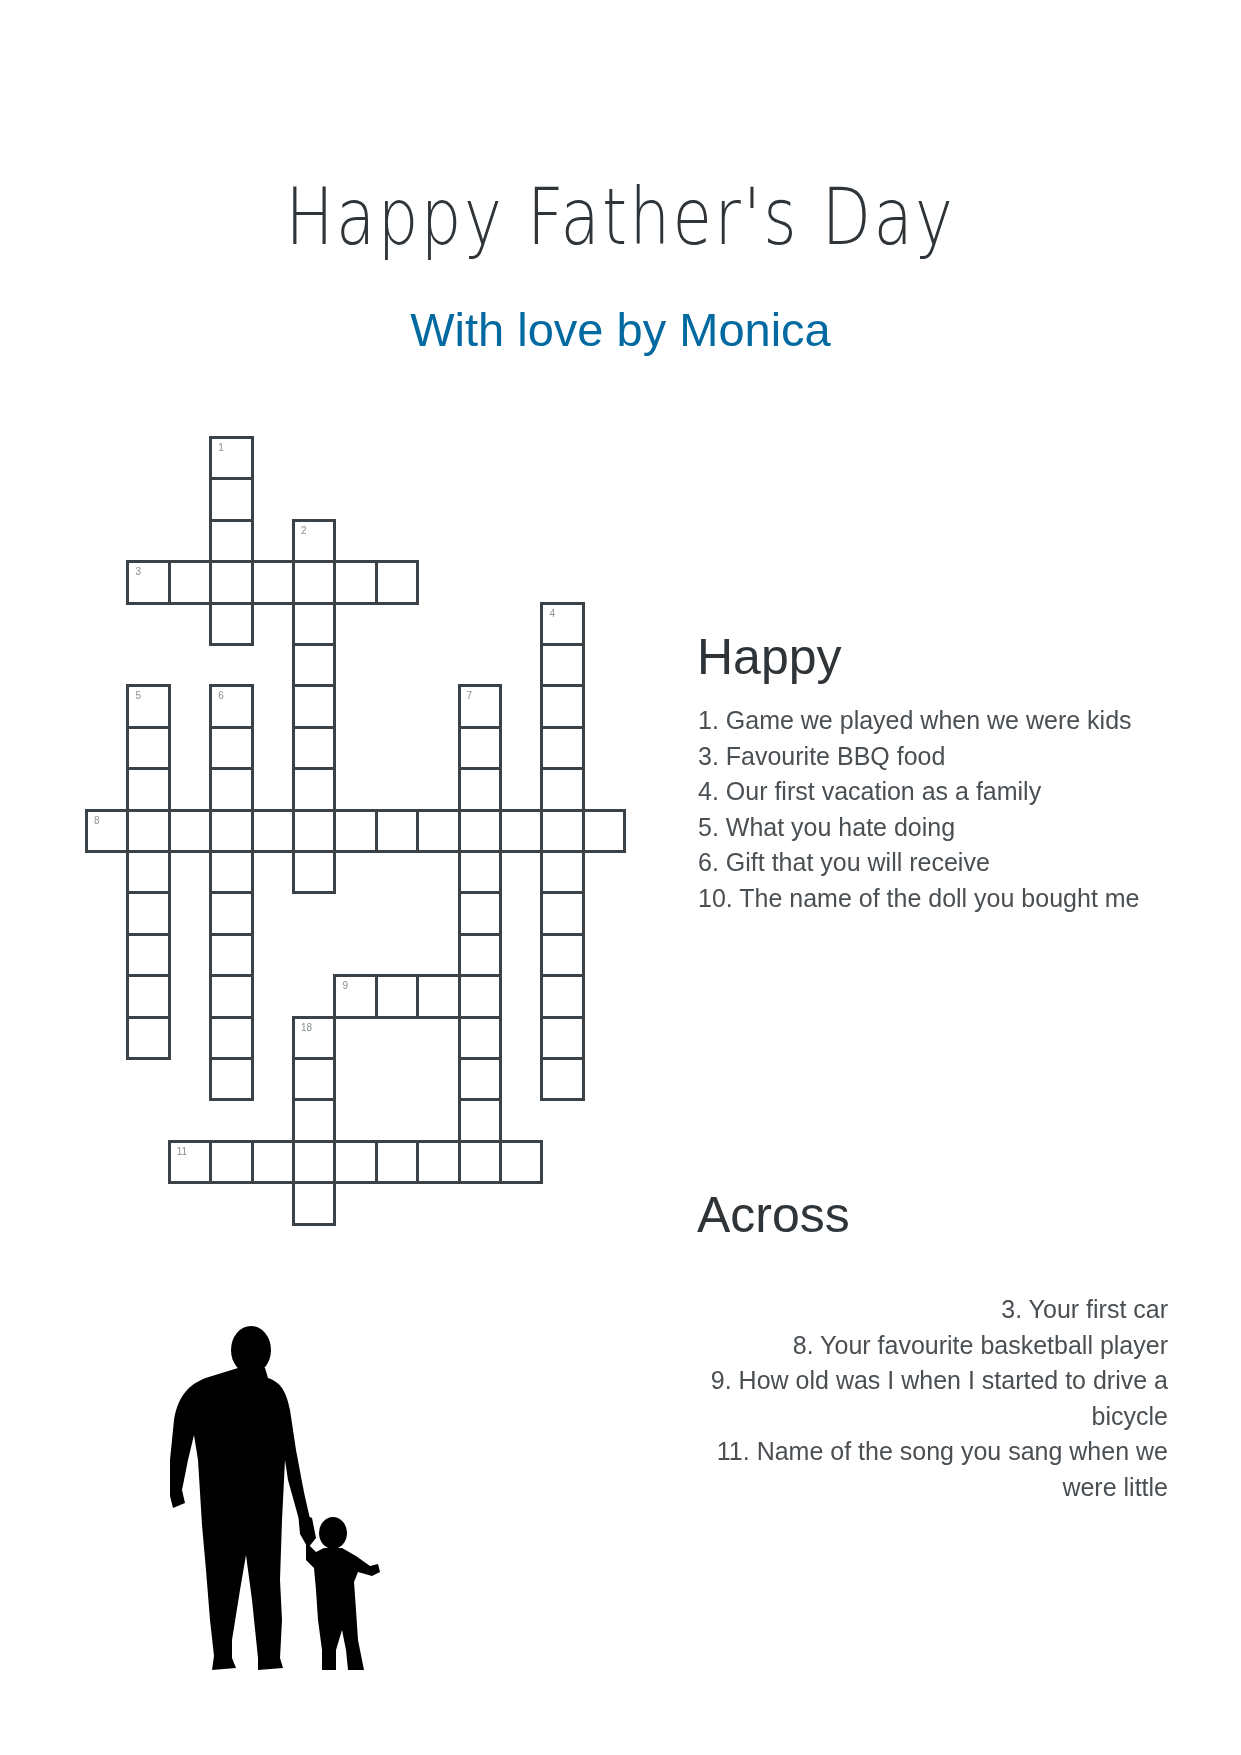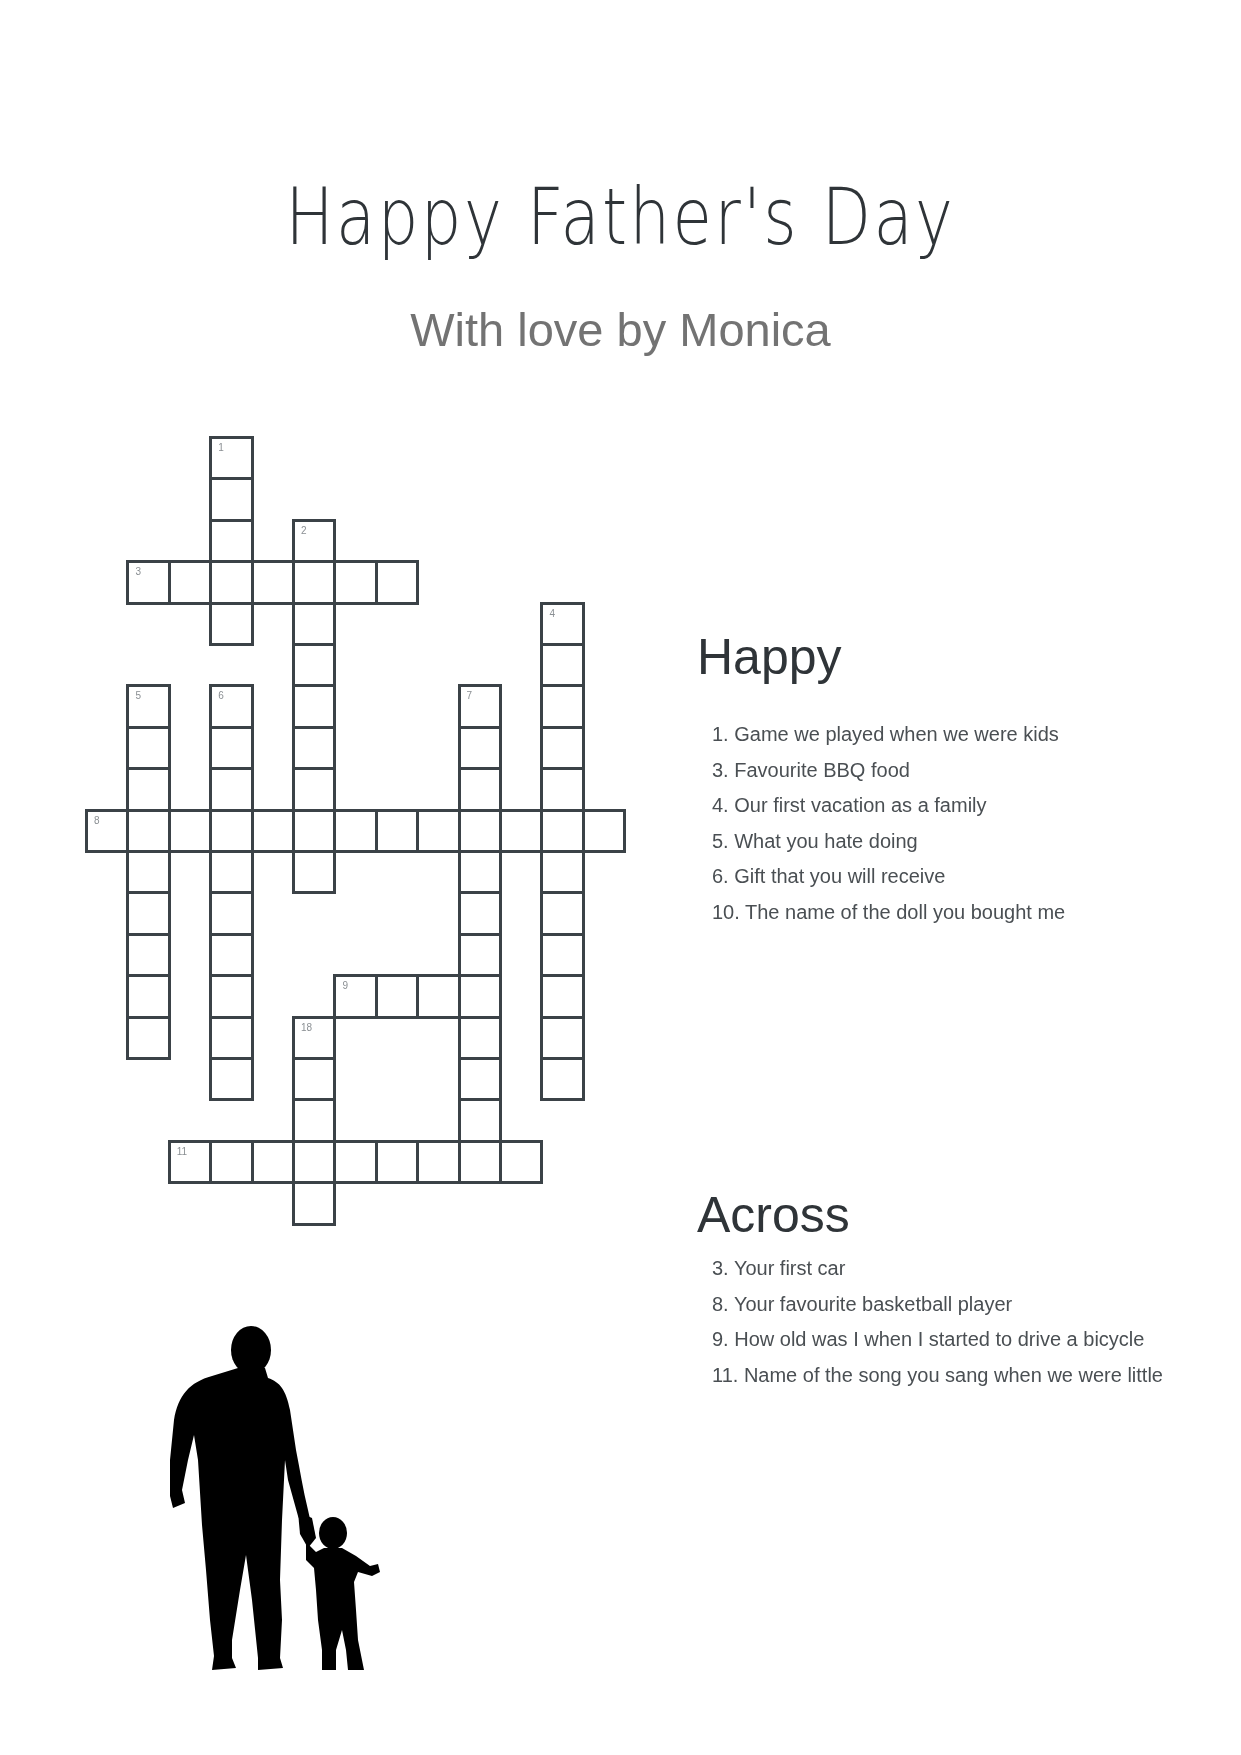--- a/index.html
+++ b/index.html
@@ -6,38 +6,38 @@
   body { width: 1241px; height: 1755px; position: relative; overflow: hidden;
          font-family: "DejaVu Sans", sans-serif; color: #3a3f44; }
   .title {
     position: absolute; left: 0; width: 1241px; top: 172px; text-align: center;
     font-family: "DejaVu Sans", sans-serif; font-weight: 200; font-size: 78px;
     letter-spacing: 3px; color: #2f3438; transform: scaleX(0.82); transform-origin: 50% 0;
     -webkit-text-stroke: 0px;
   }
   .subtitle {
     position: absolute; left: 0; width: 1241px; top: 302px; text-align: center;
-    font-family: "Liberation Sans", sans-serif; font-size: 47px; color: #737373;
+    font-family: "Liberation Sans", sans-serif; font-size: 47px; color: #0369a1;
   }
   .grid { position: absolute; left: 0; top: 0; width: 1241px; height: 1755px; }
   .cell {
     position: absolute; box-sizing: border-box; width: 44px; height: 44px;
     border: 3px solid #3b4247; background: #ffffff;
   }
   .cell-num {
     position: absolute; left: 6px; top: 4px; font-size: 10px; color: #8a8f93;
     font-family: "Liberation Sans", sans-serif; line-height: 1;
   }
   .section-title {
     position: absolute; left: 697px; font-family: "Liberation Sans", sans-serif;
     font-size: 50px; color: #2f3438; line-height: 1;
   }
   .clue-list {
-    position: absolute; left: 698px; width: 470px; margin: 14px; padding: 0; list-style: none;
-    font-family: "Liberation Sans", sans-serif; font-size: 20px; line-height: 35.5px;
+    position: absolute; left: 698px; width: 470px; margin: 0; padding: 0; list-style: none;
+    font-family: "Liberation Sans", sans-serif; font-size: 25px; line-height: 35.5px;
     color: #4a4f53;
   }
   .clue-list li { margin: 0; padding: 0; }
   .silhouette { position: absolute; left: 140px; top: 1320px; width: 260px; height: 380px; }
 </style>
 </head>
 <body>
 
 <div>
   <div class="title">Happy Father's Day</div>
@@ -157,21 +157,21 @@
   <ul class="clue-list" id="down-list" style="top:703px;">
       <li>1. Game we played when we were kids</li>
       <li>3. Favourite BBQ food</li>
       <li>4. Our first vacation as a family</li>
       <li>5. What you hate doing</li>
       <li>6. Gift that you will receive</li>
       <li>10. The name of the doll you bought me</li>
     </ul>
 
   <div class="section-title" style="top:1190px;">Across</div>
-  <ul class="clue-list" id="across-list" style="top:1237px;">
+  <ul class="clue-list" id="across-list" style="top:1292px;text-align:right;">
       <li>3. Your first car</li>
       <li>8. Your favourite basketball player</li>
       <li>9. How old was I when I started to drive a bicycle</li>
       <li>11. Name of the song you sang when we were little</li>
     </ul>
 
   <svg class="silhouette" viewBox="0 0 260 380">
     <g fill="#000000">
 
       <ellipse cx="111" cy="30" rx="20" ry="24"></ellipse>

